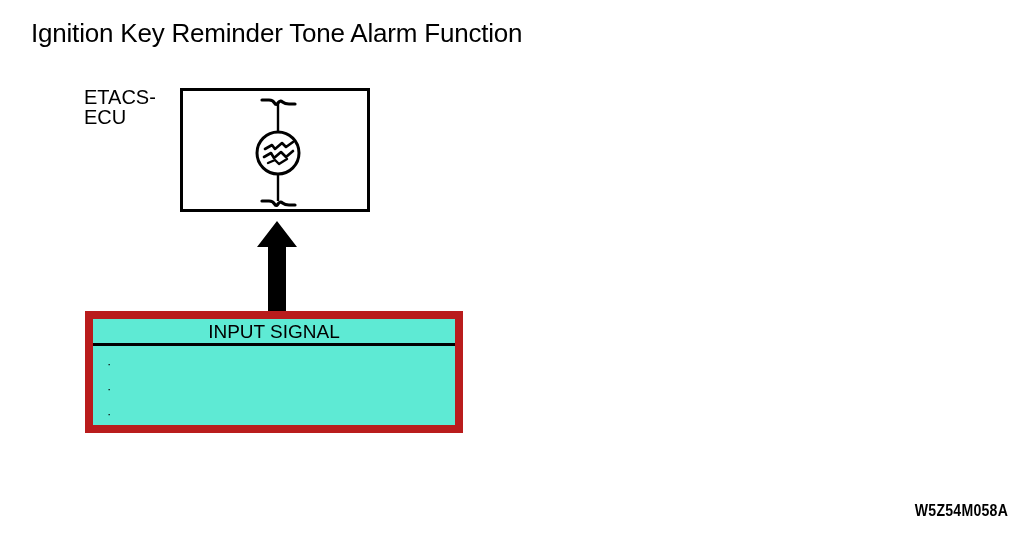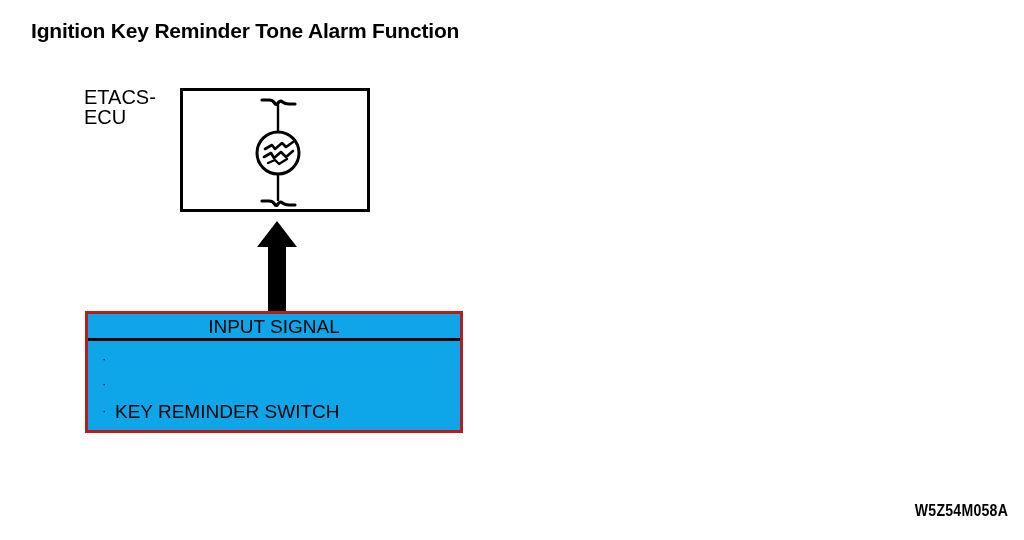--- a/index.html
+++ b/index.html
@@ -14,22 +14,22 @@
     overflow: hidden;
     font-family: "Liberation Sans", sans-serif;
     color: #000000;
   }
 
   
   #diagram-title {
     position: absolute;
     left: 31px;
     top: 20px;
-    font-size: 21px;
-    font-weight: bold;
+    font-size: 26px;
+    font-weight: normal;
     letter-spacing: -0.2px;
     white-space: nowrap;
     line-height: 1;
   }
 
   
   #ecu-label {
     position: absolute;
     left: 84px;
     top: 87px;
@@ -69,23 +69,23 @@
     height: 94px;
   }
 
   
   #input-signal-table {
     position: absolute;
     left: 85px;
     top: 311px;
     width: 378px;
     height: 122px;
-    border: 3px solid #b91c1c;
+    border: 8px solid #b91c1c;
     box-sizing: border-box;
-    background: #0ea5e9;
+    background: #5eead4;
   }
   #input-signal-header {
     height: 27px;
     border-bottom: 3px solid #000000;
     box-sizing: border-box;
     display: flex;
     align-items: center;
     justify-content: center;
     font-size: 19px;
     line-height: 19px;
@@ -162,18 +162,17 @@
   <div id="input-signal-header">INPUT SIGNAL</div>
   <div id="input-signal-list">
     <div class="signal-item">
       <span class="signal-bullet">·</span>
     </div>
     <div class="signal-item">
       <span class="signal-bullet">·</span>
     </div>
     <div class="signal-item">
       <span class="signal-bullet">·</span>
-      <span>KEY REMINDER SWITCH</span>
     </div>
   </div>
 </div>
 
 <div id="figure-code">W5Z54M058A</div>
 
 </body></html>

